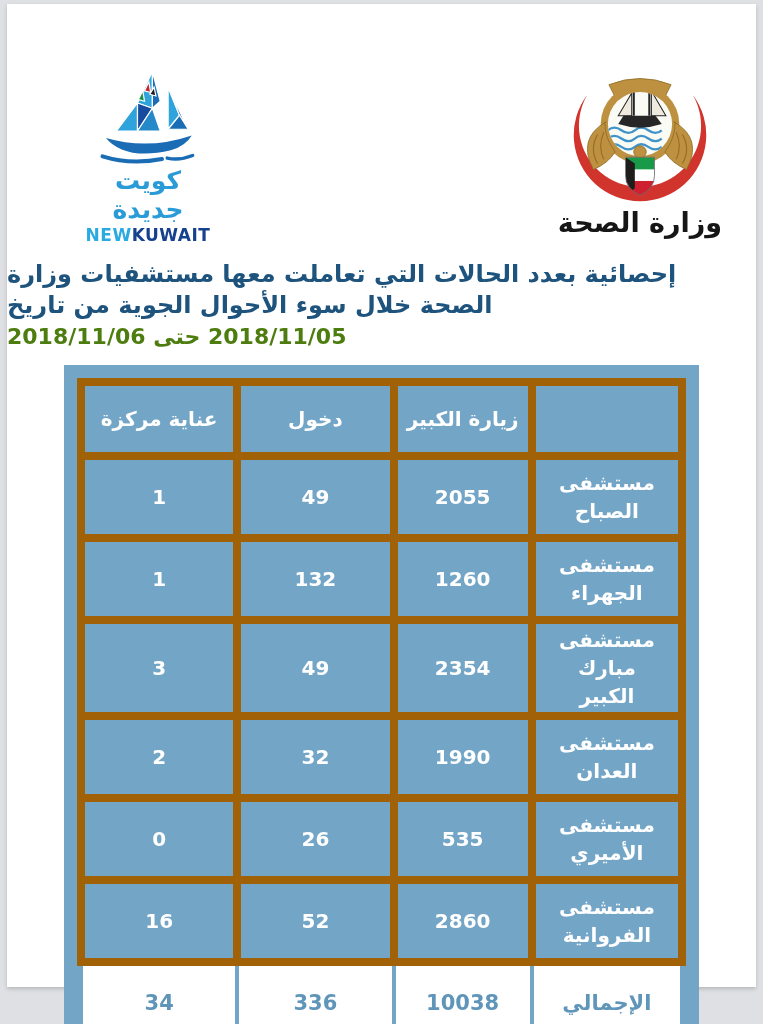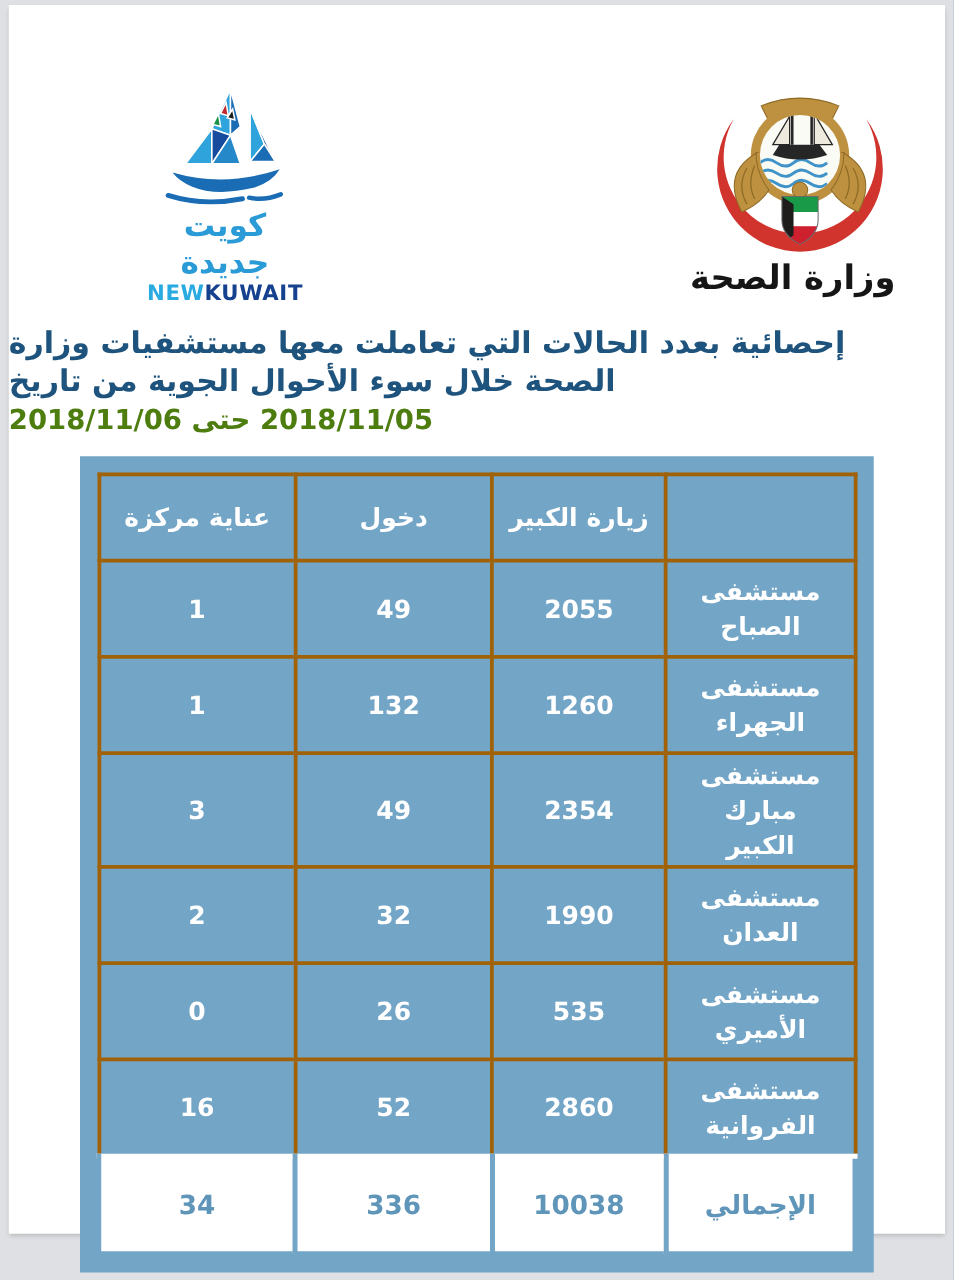--- a/index.html
+++ b/index.html
@@ -10,45 +10,45 @@
     position:relative; overflow:hidden;
   }
   .page {
     position:absolute; top:4px; left:7px; right:7px; bottom:37px;
     background:#ffffff;
     box-shadow:0 2px 4px rgba(0,0,0,0.18);
   }
   
   .logos {
     display:flex; justify-content:space-between; align-items:flex-start;
-    padding:64px 28px 0 102px;
+    padding:64px 28px 0 70px;
   }
   .nk-logo { width:142px; text-align:center; }
   .nk-arabic { color:#2a9bd6; font-size:25px; font-weight:bold; margin-top:-4px; direction:rtl; }
   .nk-latin { font-size:17px; font-weight:bold; letter-spacing:0.5px; margin-top:1px; }
   .nk-new { color:#29abe2; }
   .nk-kuwait { color:#16418f; }
-  .moh-logo { width:176px; text-align:left; margin-top:2px; }
+  .moh-logo { width:176px; text-align:center; margin-top:2px; }
   .moh-label { color:#161616; font-size:27px; font-weight:bold; margin-top:-2px; direction:rtl; }
   
   .title-block { margin-top:14px; text-align:left; direction:rtl; }
   .title-line { color:#1d537c; font-size:24px; font-weight:bold; line-height:31px; }
   .date-range { color:#4d7c0f; font-size:22px; font-weight:bold; line-height:30px; margin-top:1px; }
   
   .table-frame {
     margin:13px 57px 0 57px;
     background:#73a5c7;
     padding:13px;
   }
   table.stats {
     width:100%; border-collapse:collapse; table-layout:fixed;
     direction:rtl;
   }
   table.stats th, table.stats td {
-    border:3px solid #a16207;
+    border:8px solid #a16207;
     background:#73a5c7;
     color:#ffffff;
     font-weight:bold;
     text-align:center; vertical-align:middle;
     font-size:20px;
     padding:2px 6px;
   }
   table.stats th { height:62px; }
   table.stats td { height:70px; }
   td.hosp-cell { white-space:pre-line; line-height:28px; }

